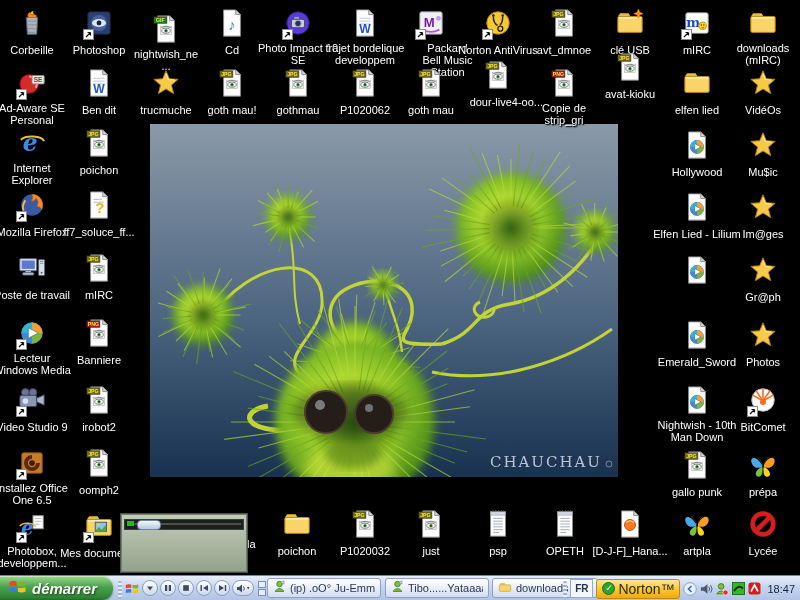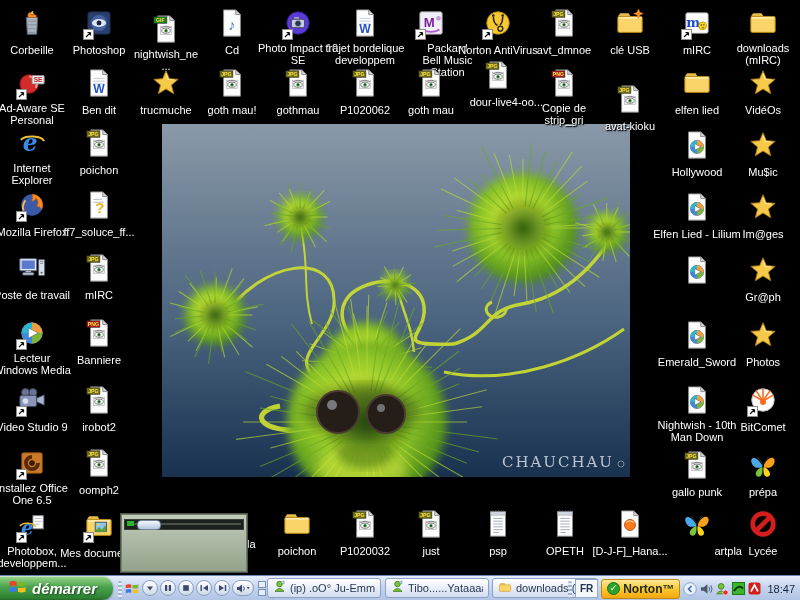--- a/index.html
+++ b/index.html
@@ -1,20 +1,20 @@
 <!DOCTYPE html>
 <html><head>
 <meta charset="utf-8">
 <style>
   html,body{margin:0;padding:0;}
   body{width:800px;height:600px;background:#000;overflow:hidden;position:relative;
        font-family:"Liberation Sans","DejaVu Sans",sans-serif;}
 
   
-  #wallpaper{position:absolute;left:162px;top:124px;width:468px;height:353px;z-index:1;}
+  #wallpaper{position:absolute;left:150px;top:124px;width:468px;height:353px;z-index:1;}
 
   
   .dicon{position:absolute;width:90px;margin-left:-45px;text-align:center;z-index:10;cursor:default;}
   .dicon .glyph{width:32px;height:32px;margin:0 auto;position:relative;}
   .dicon .glyph svg{display:block;margin:0 auto;}
   .dicon .lbl{display:inline-block;margin-top:2px;font-size:11px;line-height:12px;color:#fff;
       text-shadow:1px 1px 2px #000,1px 1px 1px #000;word-wrap:break-word;}
   #partial-label{position:absolute;left:247px;top:538px;font-size:11px;color:#fff;
       text-shadow:1px 1px 2px #000;z-index:10;}
 
@@ -51,21 +51,21 @@
       background:linear-gradient(#ffffff,#e4ebf7 60%,#d2ddf0);border:1px solid #8ba2c6;
       display:flex;align-items:center;gap:4px;padding:0 5px;box-sizing:border-box;}
   .task-btn .ttxt{font-size:11px;color:#2a3a52;white-space:nowrap;overflow:hidden;}
   #tray{position:absolute;right:0;top:0;height:25px;display:flex;align-items:center;gap:3px;padding-right:5px;}
   #lang-fr{width:21px;height:17px;background:#f4f7fc;border:1px solid #93a9c9;font-size:10px;font-weight:bold;
       color:#21334e;display:flex;align-items:center;justify-content:center;cursor:pointer;}
   #norton-badge{height:18px;border-radius:3px;background:linear-gradient(#ffe89a,#fbc52c 55%,#f2a710);
       border:1px solid #c08a12;display:flex;align-items:center;gap:3px;padding:0 5px;cursor:pointer;}
   #norton-badge .ncheck{width:11px;height:11px;border-radius:50%;background:#2ca32c;border:1px solid #1c6e1c;
       color:#fff;font-size:9px;line-height:11px;text-align:center;font-weight:bold;}
-  #norton-badge .ntxt{font-size:12px;font-weight:bold;color:#1c2a1c;}
+  #norton-badge .ntxt{font-size:14px;font-weight:normal;color:#1c2a1c;}
   .tray-ico{width:14px;height:14px;display:flex;align-items:center;justify-content:center;cursor:pointer;}
   #clock{font-size:11px;color:#17243a;margin-left:3px;cursor:default;}
 </style>
 </head>
 <body>
 
 <div id="wallpaper">
 <svg width="468" height="353" viewBox="0 0 468 353">
   <defs>
     <linearGradient id="sky" x1="0" y1="0" x2="0" y2="1">
@@ -575,21 +575,21 @@
           <path d="M20 2 l5 5 h-5 z" fill="#d8d8d8" stroke="#8a8a8a"></path>
           <rect x="10" y="13" width="12" height="9" fill="#ececec" stroke="#b0b0b0" stroke-width="0.6"></rect>
           <path d="M11 14.5 q5 -3 10 0" fill="none" stroke="#555" stroke-width="0.7"></path>
           <ellipse cx="16" cy="17.8" rx="4.5" ry="2.7" fill="#fff" stroke="#444" stroke-width="0.7"></ellipse>
           <circle cx="16" cy="17.8" r="1.8" fill="#2c8c2c"></circle>
           <circle cx="16" cy="17.8" r="0.7" fill="#111"></circle>
           <rect x="3" y="3" width="14" height="7" fill="#a01818" stroke="#222" stroke-width="0.5"></rect>
           <text x="10" y="8.7" font-size="5.5" font-weight="bold" fill="#ffe14a" text-anchor="middle">PNG</text>
         </svg>
       </div><span class="lbl" style="max-width: 60px;">Copie de strip_gri</span></div>
-    <div class="dicon" style="left: 630px; top: 84px;"><div class="glyph">
+    <div class="dicon" style="left: 630px; top: 52px;"><div class="glyph">
         <svg width="30" height="30" viewBox="0 0 32 32">
           <path d="M7 2 h13 l5 5 v23 h-18 z" fill="#fdfdfd" stroke="#8a8a8a"></path>
           <path d="M20 2 l5 5 h-5 z" fill="#d8d8d8" stroke="#8a8a8a"></path>
           <rect x="10" y="13" width="12" height="9" fill="#ececec" stroke="#b0b0b0" stroke-width="0.6"></rect>
           <path d="M11 14.5 q5 -3 10 0" fill="none" stroke="#555" stroke-width="0.7"></path>
           <ellipse cx="16" cy="17.8" rx="4.5" ry="2.7" fill="#fff" stroke="#444" stroke-width="0.7"></ellipse>
           <circle cx="16" cy="17.8" r="1.8" fill="#2c8c2c"></circle>
           <circle cx="16" cy="17.8" r="0.7" fill="#111"></circle>
           <rect x="3" y="3" width="14" height="7" fill="#6b6b14" stroke="#222" stroke-width="0.5"></rect>
           <text x="10" y="8.7" font-size="5.5" font-weight="bold" fill="#ffe14a" text-anchor="middle">JPG</text>
@@ -946,21 +946,21 @@
         </svg>
       </div><span class="lbl" style="max-width: 66px;">OPETH</span></div>
     <div class="dicon" style="left: 630px; top: 509px;"><div class="glyph">
         <svg width="30" height="30" viewBox="0 0 32 32">
           <path d="M7 2 h13 l5 5 v23 h-18 z" fill="#fdfdfd" stroke="#8a8a8a"></path>
           <path d="M20 2 l5 5 h-5 z" fill="#d8d8d8" stroke="#8a8a8a"></path>
           <circle cx="16" cy="17" r="5.8" fill="#ff7a1e" stroke="#b84a00"></circle>
           <path d="M11.8 14.5 a5.8 5.8 0 0 1 8.4 0" stroke="#ffc890" fill="none" stroke-width="1.4"></path>
         </svg>
       </div><span class="lbl" style="max-width: 85px;">[D-J-F]_Hana...</span></div>
-    <div class="dicon" style="left: 697px; top: 509px; text-align: right;"><div class="glyph">
+    <div class="dicon" style="left: 697px; top: 509px;"><div class="glyph">
         <svg width="30" height="30" viewBox="0 0 32 32">
           <path d="M15 16 C8 5 1.5 8 4 14 C5.5 19 11 20 15 18 Z" fill="#4aa8e8"></path>
           <path d="M15 18 C9 20 5.5 27 11 28.5 C15 29 16 22 15.8 19 Z" fill="#7ac43a"></path>
           <path d="M17 16 C22 5 30.5 7 28 14 C26.5 19 20 20 17 18 Z" fill="#f7a01e"></path>
           <path d="M17 18 C22.5 20 26.5 27.5 20.5 28.5 C16.5 28.8 16 22 16.4 19 Z" fill="#ffd41e"></path>
           <path d="M15.5 15 Q16 21 16 27 M15 14.5 Q12 9.5 10 7.5 M17 14.5 Q20 9.5 22 7.5" stroke="#333" fill="none"></path>
         </svg>
       </div><span class="lbl" style="max-width: 66px;">artpla</span></div>
     <div class="dicon" style="left: 763px; top: 509px;"><div class="glyph">
         <svg width="30" height="30" viewBox="0 0 32 32">

